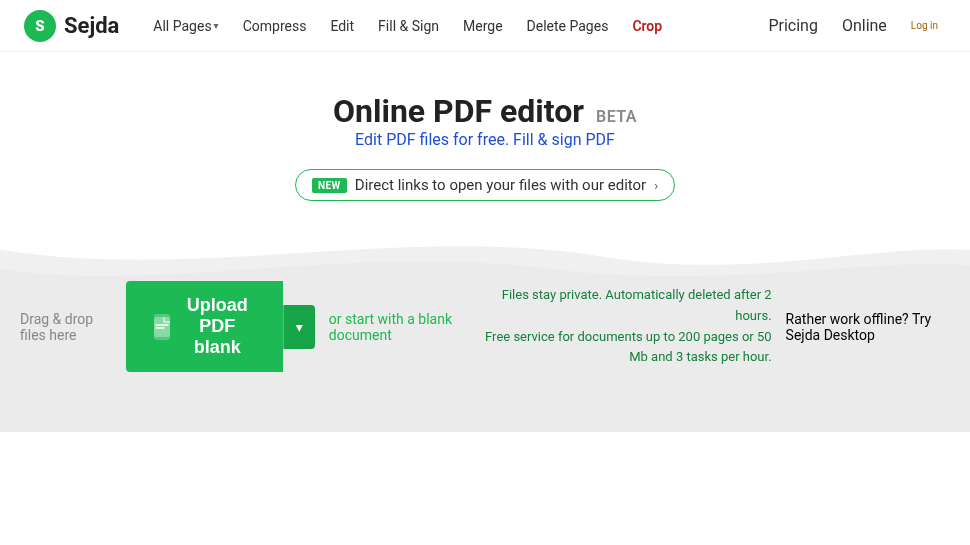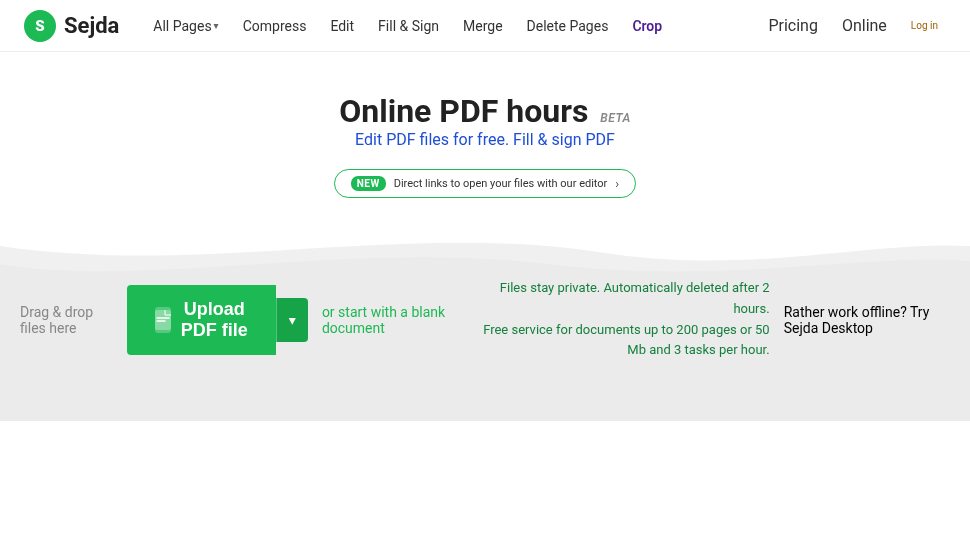--- a/index.html
+++ b/index.html
@@ -15,48 +15,48 @@
       width: 32px; height: 32px; background: #1db954; border-radius: 50%;
       display: flex; align-items: center; justify-content: center;
       color: #fff; font-weight: 900; font-size: 15px;
     }
     .logo-text { font-weight: 700; font-size: 22px; color: #222; }
     .nav-links { display: flex; align-items: center; gap: 4px; flex: 1; }
     .nav-link {
       padding: 6px 10px; font-size: 14px; color: #333; cursor: pointer;
       border-radius: 4px; white-space: nowrap;
     }
-    .nav-link.active { color: #4c1d95; font-weight: 600; }
+    .nav-link.active { color: #b91c1c; font-weight: 600; }
     .nav-link-all { display: flex; align-items: center; gap: 2px; }
     .chevron { font-size: 10px; color: #666; }
     .nav-right { display: flex; align-items: center; gap: 8px; margin-left: auto; }
     .nav-right-link { font-size: 16px; color: #333; cursor: pointer; padding: 6px 8px; }
     .login-link { font-size: 10px; color: #a16207; cursor: pointer; padding: 6px 8px; }
 
     
     .hero {
       display: flex; flex-direction: column; align-items: center;
       padding: 40px 20px 0; background: #fff; position: relative;
     }
     .hero-title { font-size: 32px; font-weight: 700; color: #222; display: flex; align-items: baseline; gap: 8px; }
     .beta-badge {
-      font-size: 12px; font-weight: 600; color: #888; letter-spacing: 0.5px;
-      vertical-align: super; margin-left: 4px; font-style: italic;
+      font-size: 16px; font-weight: 600; color: #888; letter-spacing: 0.5px;
+      vertical-align: super; margin-left: 4px;
     }
     .hero-subtitle { font-size: 16px; color: #1d4ed8; margin-top: 0; }
     .new-banner {
       display: flex; align-items: center; gap: 8px; margin-top: 20px;
       border: 1.5px solid #1db954; border-radius: 20px; padding: 6px 16px;
       cursor: pointer;
     }
     .new-tag {
       background: #1db954; color: #fff; font-size: 10px; font-weight: 700;
-      padding: 2px 6px; border-radius: 7px; letter-spacing: 0.5px;
+      padding: 2px 6px; border-radius: 2px; letter-spacing: 0.5px;
     }
-    .new-text { font-size: 11px; color: #333; }
+    .new-text { font-size: 15px; color: #333; }
     .chevron-right { color: #555; font-size: 13px; }
 
     
     .upload-section {
       position: relative; margin-top: 30px; width: 100%;
       padding: 50px 20px 60px; background: transparent;
     }
 
     
     .wave-bg {
@@ -113,21 +113,21 @@
   </div>
   <div class="nav-right">
     <div class="nav-right-link">Pricing</div>
     <div class="nav-right-link">Online</div>
     <div class="login-link">Log in</div>
   </div>
 </nav>
 
 <div class="hero">
   <h1 class="hero-title">
-    <span>Online PDF hours</span>
+    <span>Online PDF editor</span>
     <span class="beta-badge">BETA</span>
   </h1>
   <p class="hero-subtitle">Edit PDF files for free. Fill &amp; sign PDF</p>
   <div class="new-banner">
     <span class="new-tag">NEW</span>
     <span class="new-text">Direct links to open your files with our editor</span>
     <span class="chevron-right">›</span>
   </div>
 </div>
 
@@ -143,21 +143,21 @@
 
     <div class="upload-btn-wrap">
       <button class="upload-btn">
         <div class="pdf-icon">
           <svg width="16" height="20" viewBox="0 0 16 20" fill="none" xmlns="http://www.w3.org/2000/svg">
             <rect x="0" y="0" width="16" height="20" rx="2" fill="rgba(255,255,255,0.3)"></rect>
             <path d="M2 8h12M2 11h8" stroke="white" stroke-width="1.5" stroke-linecap="round"></path>
             <path d="M10 0v5h6" fill="none" stroke="white" stroke-width="1"></path>
           </svg>
         </div>
-        <span>Upload PDF file</span>
+        <span>Upload PDF blank</span>
       </button>
       <button class="upload-btn-arrow">
         <span>▾</span>
       </button>
     </div>
 
     <a class="blank-link">or start with a blank document</a>
 
     <div class="privacy-text">
       <span>Files stay private. Automatically deleted after 2 hours.</span><br>

